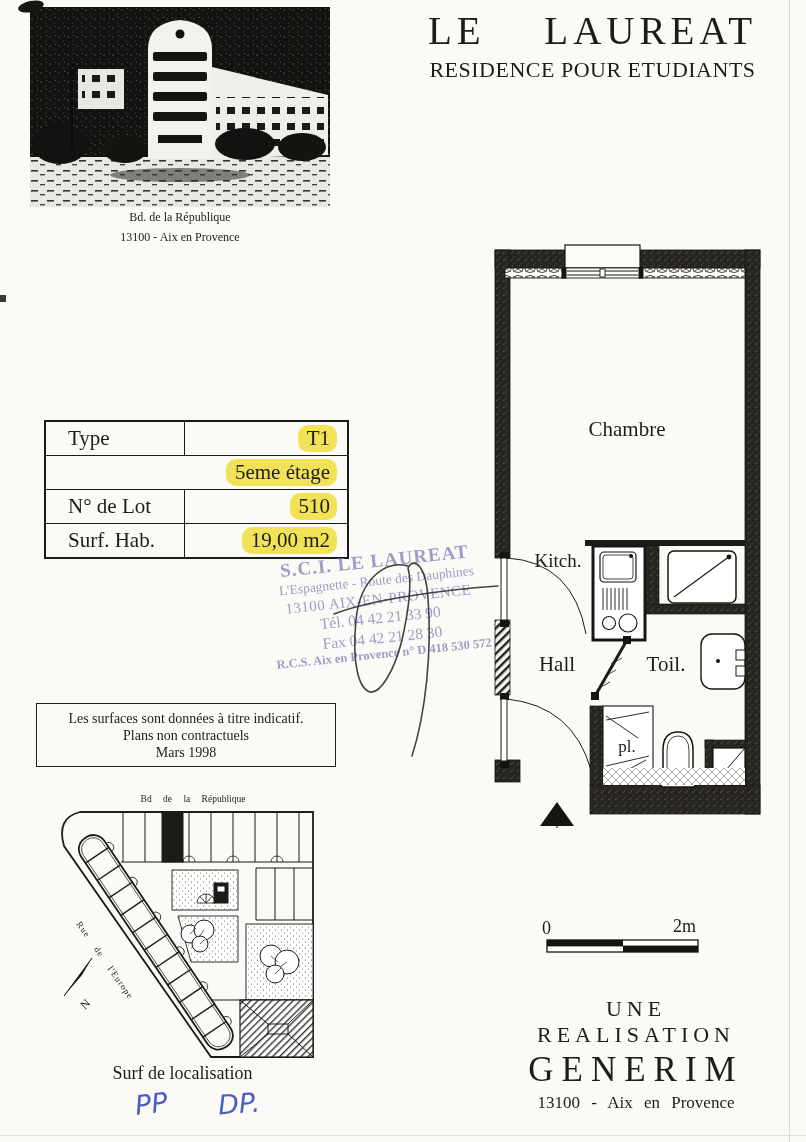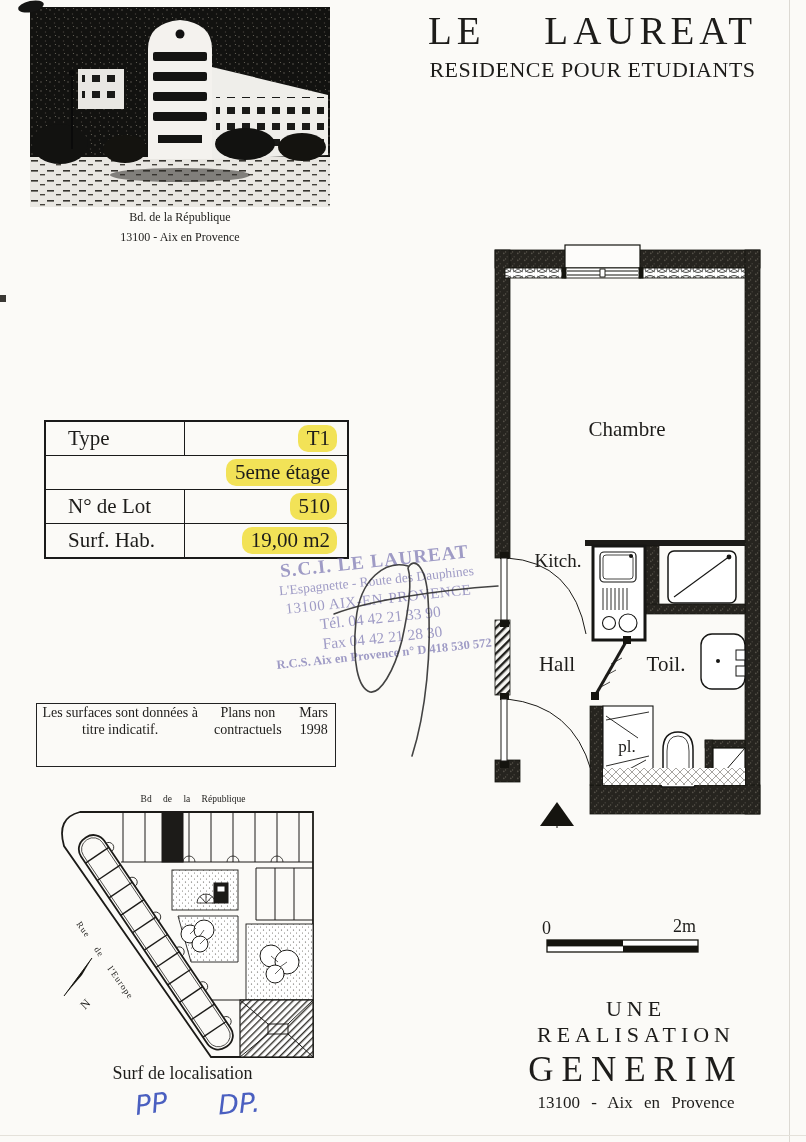--- a/index.html
+++ b/index.html
@@ -30,21 +30,21 @@
          transform:rotate(-6deg);opacity:.82;line-height:1.25;}
   .stamp-l1{font-size:19px;font-weight:bold;letter-spacing:1px;}
   .stamp-l2{font-size:13.5px;}
   .stamp-l3{font-size:15px;letter-spacing:.5px;}
   .stamp-l4,.stamp-l5{font-size:15.5px;}
   .stamp-l6{font-size:12.5px;font-weight:bold;}
 
   
   .notice{left:36px;top:703px;width:298px;height:62px;border:1.6px solid #222;
           text-align:center;font-size:14px;line-height:17px;display:flex;
-          justify-content:center;}
+          flex-direction:column;justify-content:center;}
 
   .plan-caption{left:90px;top:1063px;width:185px;text-align:center;font-size:18px;}
 
   
   .handwriting{left:135px;top:1088px;width:180px;color:#4a5fc0;
                font-family:"DejaVu Sans", sans-serif;font-style:italic;font-size:27px;}
   .hw1{display:inline-block;transform:rotate(-7deg);}
   .hw2{display:inline-block;margin-left:42px;transform:rotate(-4deg);}
 
   

